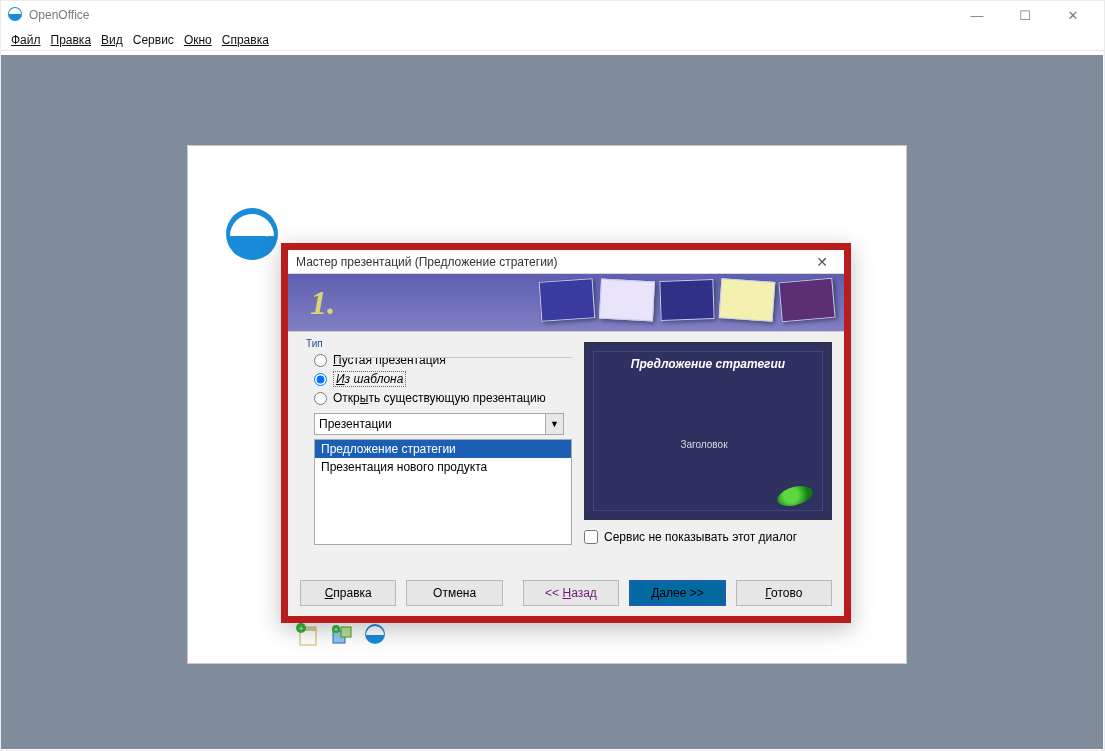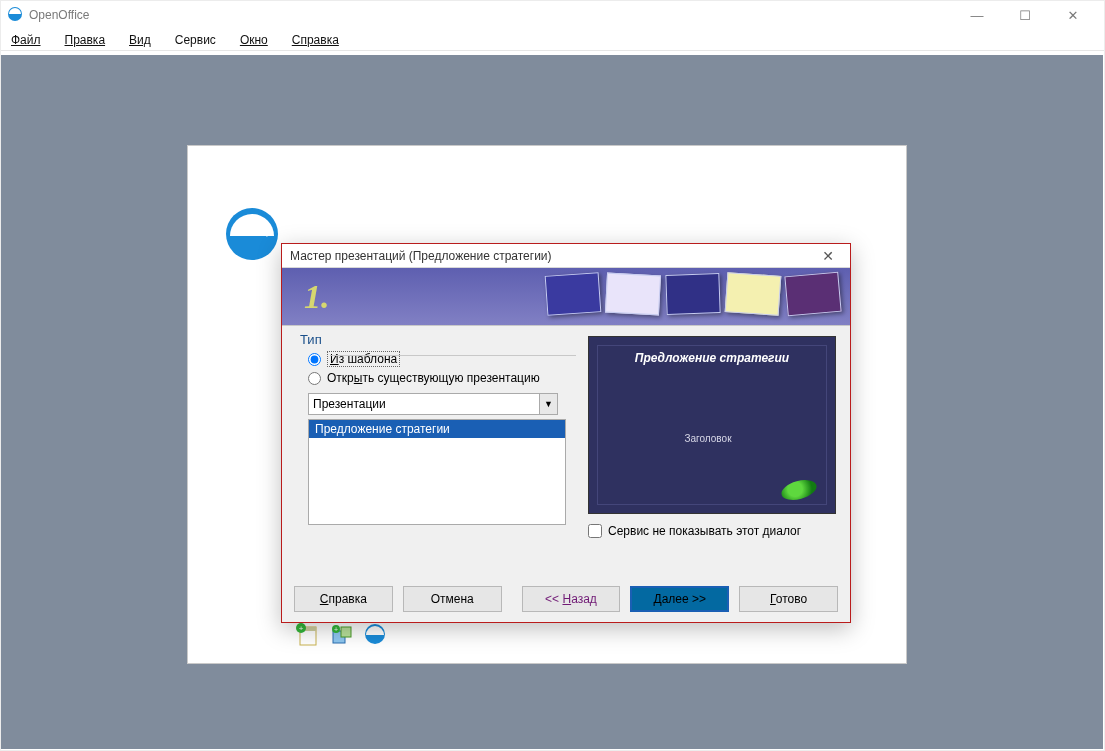--- a/index.html
+++ b/index.html
@@ -3,48 +3,48 @@
 <meta charset="utf-8">
 <style>
   * { box-sizing: border-box; }
   html, body { margin:0; padding:0; height:100%; width:100%; font-family: "Segoe UI", Tahoma, sans-serif; font-size:12px; background:#fff;}
   .app-window { width:1105px; height:751px; position:relative; background:#fff; border:1px solid #ececec;}
   .titlebar { height:28px; display:flex; align-items:center; padding:8px 6px; color:#7a7a7a; background:#fff; }
   .titlebar .left { display:flex; align-items:center; gap:6px;}
   .titlebar .spacer { flex:1;}
   .win-controls { display:flex; gap:18px; padding-right:10px; color:#7a7a7a;}
   .win-controls .ctrl { width:30px; text-align:center; font-size:13px;}
-  .menubar { height:22px; display:flex; align-items:center; gap:24px; padding:0 10px; border-bottom:1px solid #e6e6e6;}
+  .menubar { height:22px; display:flex; align-items:center; gap:10px; padding:0 10px; border-bottom:1px solid #e6e6e6;}
   .menubar span { color:#111; }
   .menubar span .u { text-decoration: underline;}
   .client-area { position:absolute; top:54px; left:0; right:1px; bottom:1px; background:#808c9c;}
   .start-center { position:absolute; left:186px; top:90px; width:720px; height:519px; background:#fff; border:1px solid #c9c9c9;}
   .start-logo { position:absolute; left:36px; top:60px; }
   .bottom-icons { position:absolute; left:108px; bottom:16px; display:flex; gap:10px; align-items:center;}
   .bottom-icons .icon { width:24px; height:24px;}
-  .wizard-dialog { position:absolute; left:280px; top:188px; width:570px; height:380px; background:#f0f0f0; border:1px solid #b91c1c; box-shadow:0 6px 22px rgba(0,0,0,.25);}
+  .wizard-dialog { position:absolute; left:280px; top:188px; width:570px; height:380px; background:#f0f0f0; border:7px solid #b91c1c; box-shadow:0 6px 22px rgba(0,0,0,.25);}
   .wizard-title { height:24px; background:#fff; display:flex; align-items:center; padding:0 8px; color:#333; font-size:12px; border-bottom:1px solid #d8d8d8;}
   .wizard-title .spacer{flex:1;}
   .wizard-title .close { width:28px; text-align:center; font-size:14px; color:#555;}
   .wizard-banner { height:58px; margin:0 0 0 0; background:linear-gradient(#5e5fb0,#8180c4); border-bottom:1px solid #c8c8c8; position:relative; overflow:hidden;}
   .banner-num { position:absolute; left:22px; top:10px; font-family:"Comic Sans MS", cursive; font-style:italic; font-size:34px; color:#d6d770; font-weight:bold;}
   .banner-thumbs { position:absolute; right:10px; top:6px; display:flex; gap:6px; align-items:center;}
   .banner-thumbs .th { width:54px; height:40px; border:1px solid #c7ccf0; background:#3a3aa0; box-shadow:2px 2px 4px rgba(0,0,0,.4); transform:rotate(-4deg);}
   .banner-thumbs .th:nth-child(2){transform:rotate(3deg); background:#e9e4fa;}
   .banner-thumbs .th:nth-child(3){transform:rotate(-2deg); background:#303086;}
   .banner-thumbs .th:nth-child(4){transform:rotate(4deg); background:#f4f0b0;}
   .banner-thumbs .th:nth-child(5){transform:rotate(-5deg); background:#5a2f74;}
   .wizard-body { padding:6px 12px 10px 12px; display:flex; gap:12px;}
   .left-col { width:282px;}
   fieldset.type { border:none; padding:0; margin:0; position:relative;}
-  fieldset.type legend { color:#1a4f8a; font-size:13px; padding:0 4px; margin-left:2px;}
+  fieldset.type legend { color:#1a4f8a; font-size:10px; padding:0 4px; margin-left:2px;}
   .legend-line { position:absolute; top:8px; left:36px; right:0; height:1px; background:#c8c8c8;}
   .radio-row { display:flex; align-items:center; gap:6px; margin:4px 0 4px 14px; font-size:12px;}
   .radio-row input { margin:0;}
-  .radio-row.selected label { border:1px dotted #666; padding:0 2px;}
+  .radio-row.selected label { border:1px dotted #666; padding:0 2px;font-style:italic;}
   .dropdown { margin:8px 0 4px 14px; width:250px; height:22px; border:1px solid #aaa; background:#fff; display:flex; align-items:center; padding:0 4px; font-size:12px; position:relative;}
   .dropdown .dd-btn { position:absolute; right:0; top:0; bottom:0; width:18px; background:#e8e8e8; border-left:1px solid #aaa; display:flex; align-items:center; justify-content:center; font-size:9px;}
   .listbox { margin:2px 0 0 14px; width:258px; height:106px; border:1px solid #aaa; background:#fff; overflow:auto;}
   .listbox .item { padding:2px 6px; font-size:12px;}
   .listbox .item.selected { background:#1a5fb4; color:#fff;}
   .right-col { flex:1;}
   .preview-box { width:248px; height:178px; background:#2f3160; border:1px solid #333; margin-top:4px; position:relative; color:#fff;}
   .preview-title { text-align:center; font-style:italic; font-weight:bold; font-size:12px; margin-top:14px;}
   .preview-sub { position:absolute; left:0; right:8px; top:96px; text-align:center; font-size:10px; color:#d6d6e6;}
   .preview-blob { position:absolute; right:18px; bottom:14px; width:36px; height:18px; background:radial-gradient(circle at 40% 40%, #5ed83e 30%, #127b12 70%); border-radius:50%; transform:rotate(-15deg);}
@@ -144,38 +144,43 @@
             <div class="th"></div>
         </div>
       </div>
 
       <div class="wizard-body">
         <div class="left-col">
           <fieldset class="type">
             <legend>Тип</legend>
             <div class="legend-line"></div>
 
+            <div class="radio-row">
+              <input type="radio" name="ptype" style="">
+              <label><span class="u">П</span>устая презентация</label>
+            </div>
 
             <div class="radio-row selected">
               <input type="radio" name="ptype" checked="" style="">
               <label><span class="u">И</span>з шаблона</label>
             </div>
 
             <div class="radio-row">
               <input type="radio" name="ptype" style="">
               <label>Откр<span class="u">ы</span>ть существующую презентацию</label>
             </div>
 
             <div class="dropdown">
               <span>Презентации</span>
               <span class="dd-btn">▼</span>
             </div>
 
             <div class="listbox">
               <div class="item selected">Предложение стратегии</div>
+              <div class="item">Презентация нового продукта</div>
             </div>
           </fieldset>
         </div>
 
         <div class="right-col">
           <div class="preview-box">
             <div class="preview-border"></div>
             <div class="preview-title">Предложение стратегии</div>
             <div class="preview-sub">Заголовок</div>
             <div class="preview-blob"></div>

